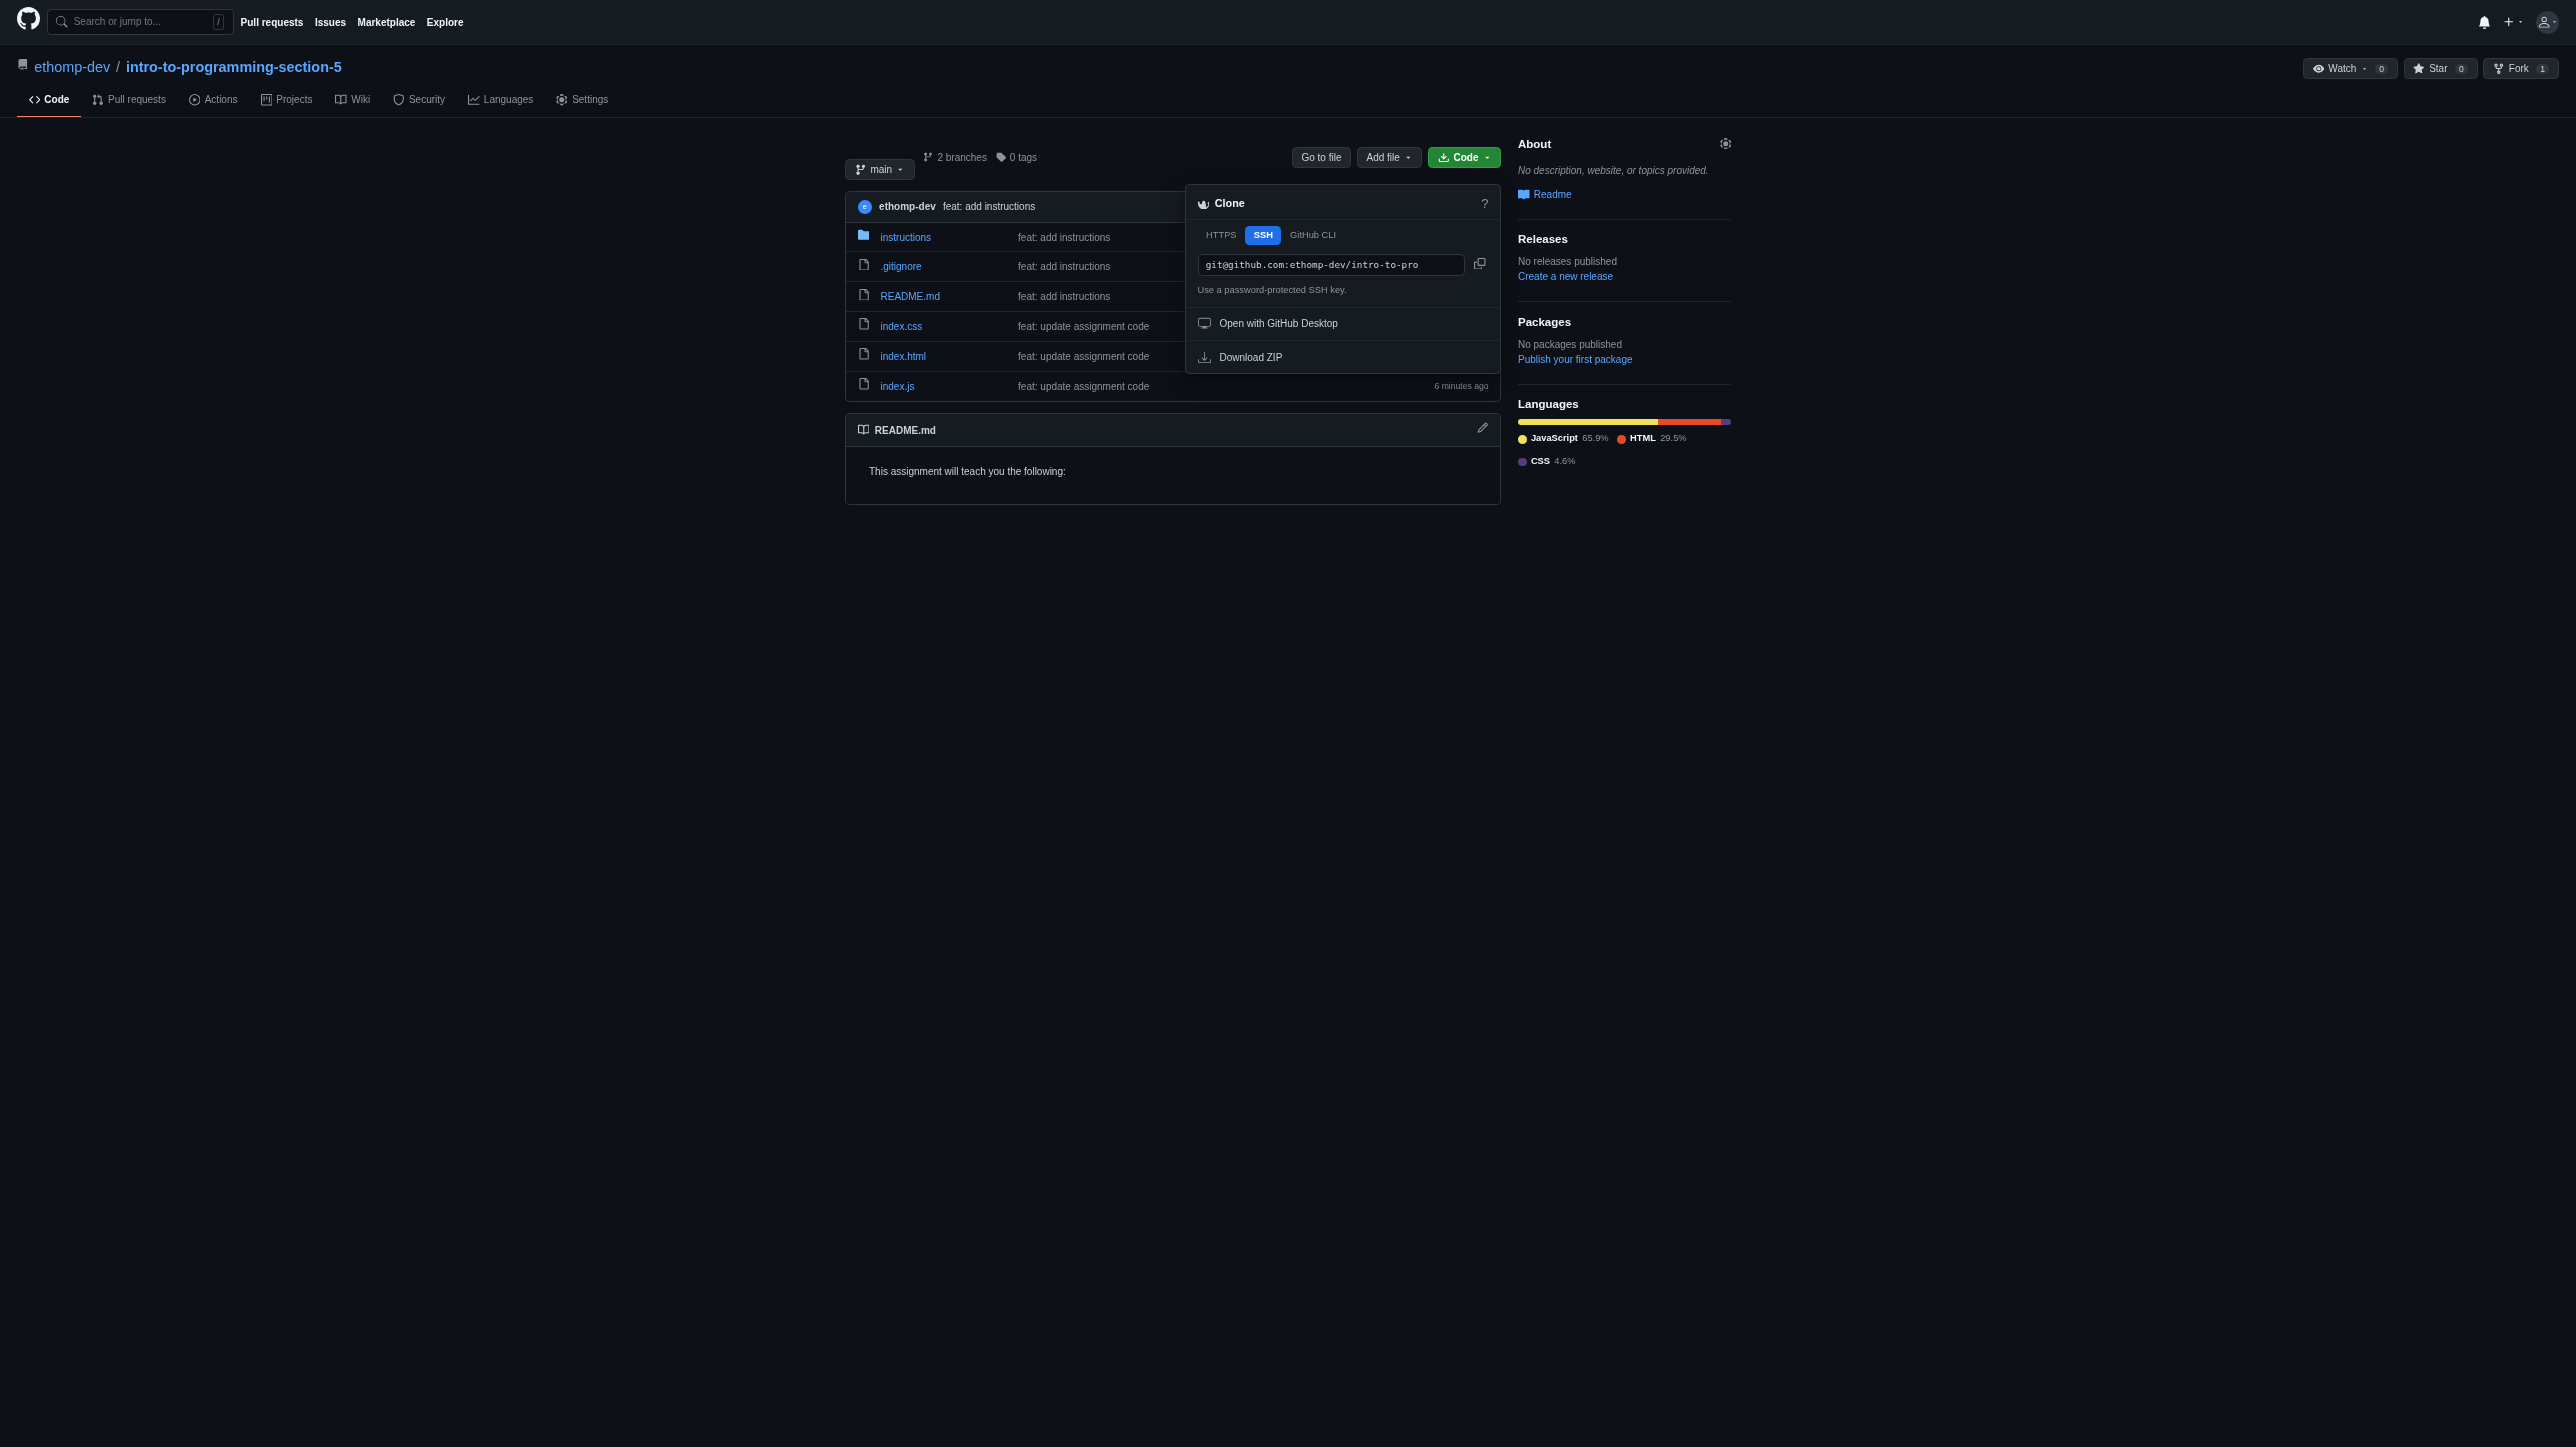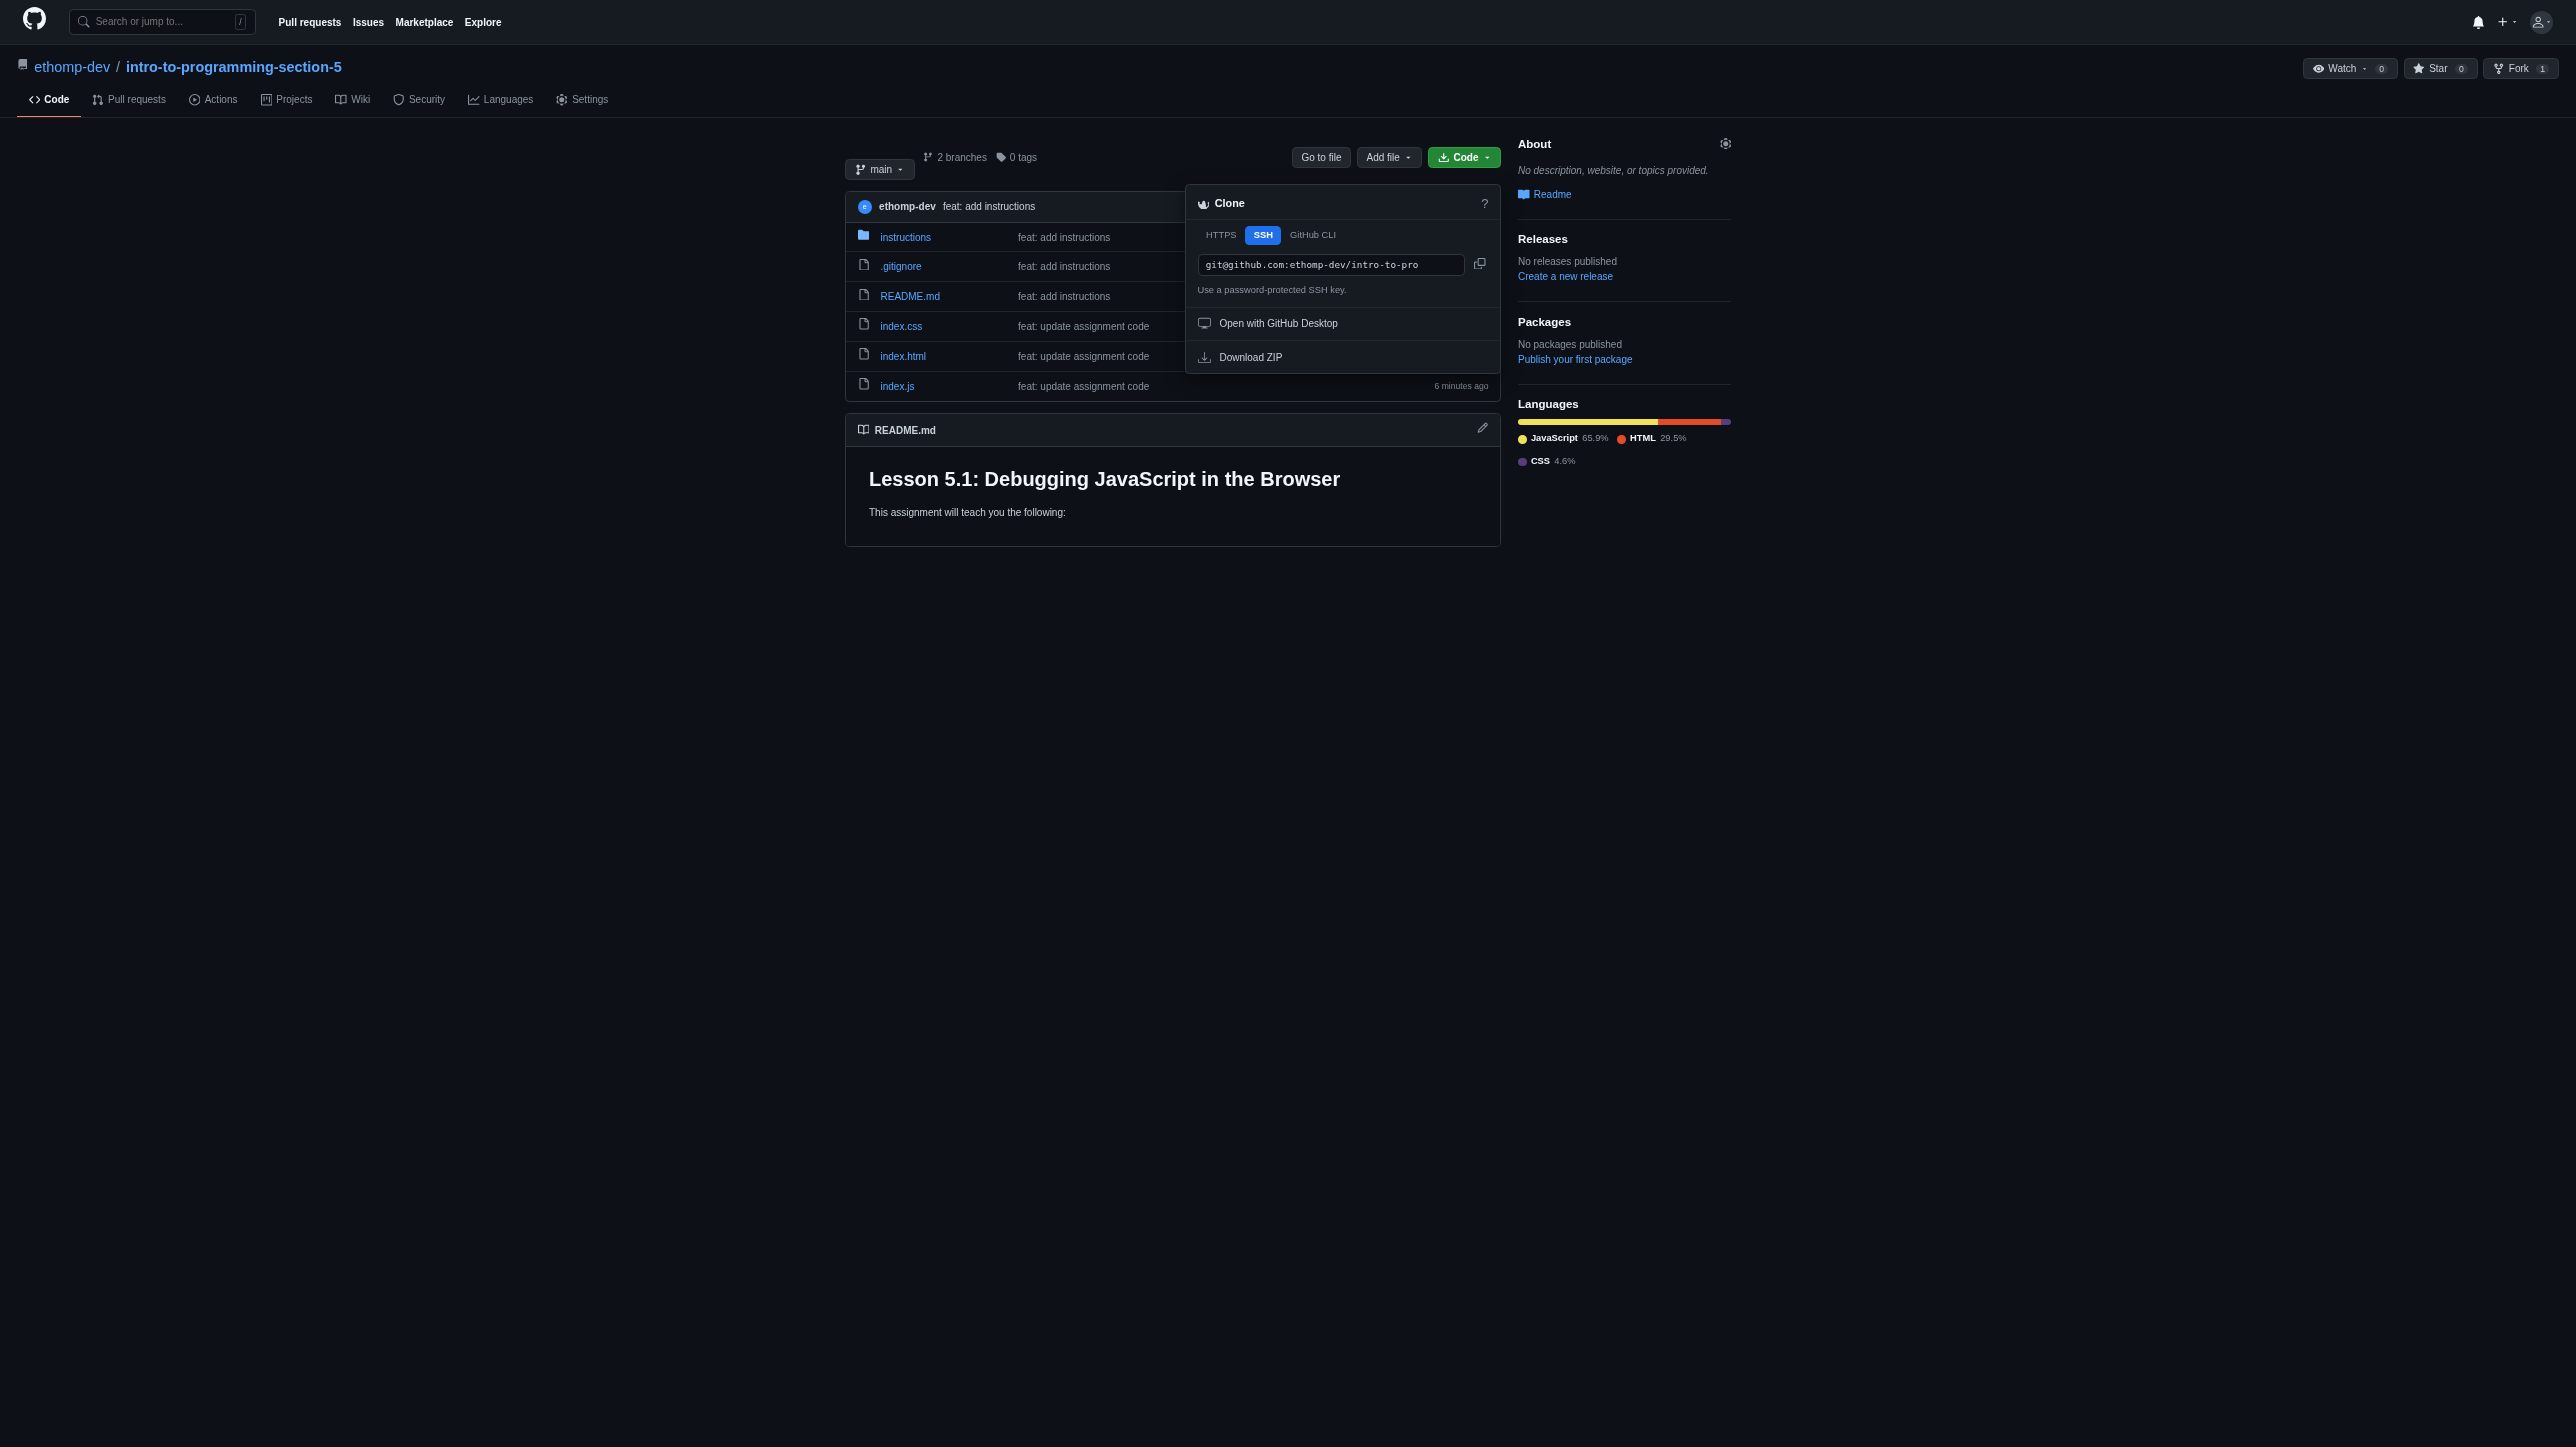--- a/index.html
+++ b/index.html
@@ -10,23 +10,23 @@
       font-size: 10px;
       line-height: 1.5;
     }
 
     
     .topnav {
       background: #161b22;
       border-bottom: 0.7px solid #21262d;
       display: flex;
       align-items: center;
-      padding: 0 23px;
+      padding: 0 17px;
       height: 45px;
-      gap: 17px;
+      gap: 1px;
       position: relative;
       z-index: 100;
     }
     .topnav-logo {
       color: #f0f6fc;
       font-size: 17px;
       margin-right: 5.8px;
       cursor: pointer;
     }
     .topnav-search {
@@ -894,21 +894,20 @@
           </svg>
           <span>README.md</span>
         </div>
         <span class="readme-edit">
           <svg width="11.5" height="11.5" fill="currentColor" viewBox="0 0 16 16">
             <path d="M11.013 1.427a1.75 1.75 0 0 1 2.474 0l1.086 1.086a1.75 1.75 0 0 1 0 2.474l-8.61 8.61c-.21.21-.47.364-.756.445l-3.251.93a.75.75 0 0 1-.927-.928l.929-3.25c.081-.286.235-.547.445-.758l8.61-8.61zm1.414 1.06a.25.25 0 0 0-.354 0L10.811 3.75l1.439 1.44 1.263-1.263a.25.25 0 0 0 0-.354l-1.086-1.086zM11.189 6.25 9.75 4.81l-6.286 6.287a.25.25 0 0 0-.064.108l-.558 1.953 1.953-.558a.249.249 0 0 0 .108-.064l6.286-6.286z"></path>
           </svg>
         </span>
       </div>
       <div class="readme-content">
-        <h1>Lesson 5.1: Debugging JavaScript in the Browser</h1>
         <p>This assignment will teach you the following:</p>
       </div>
     </div>
   </div>
 
   <div class="right-column">
 
     <div class="about-box">
       <div class="about-header">
         <span class="about-title">About</span>

